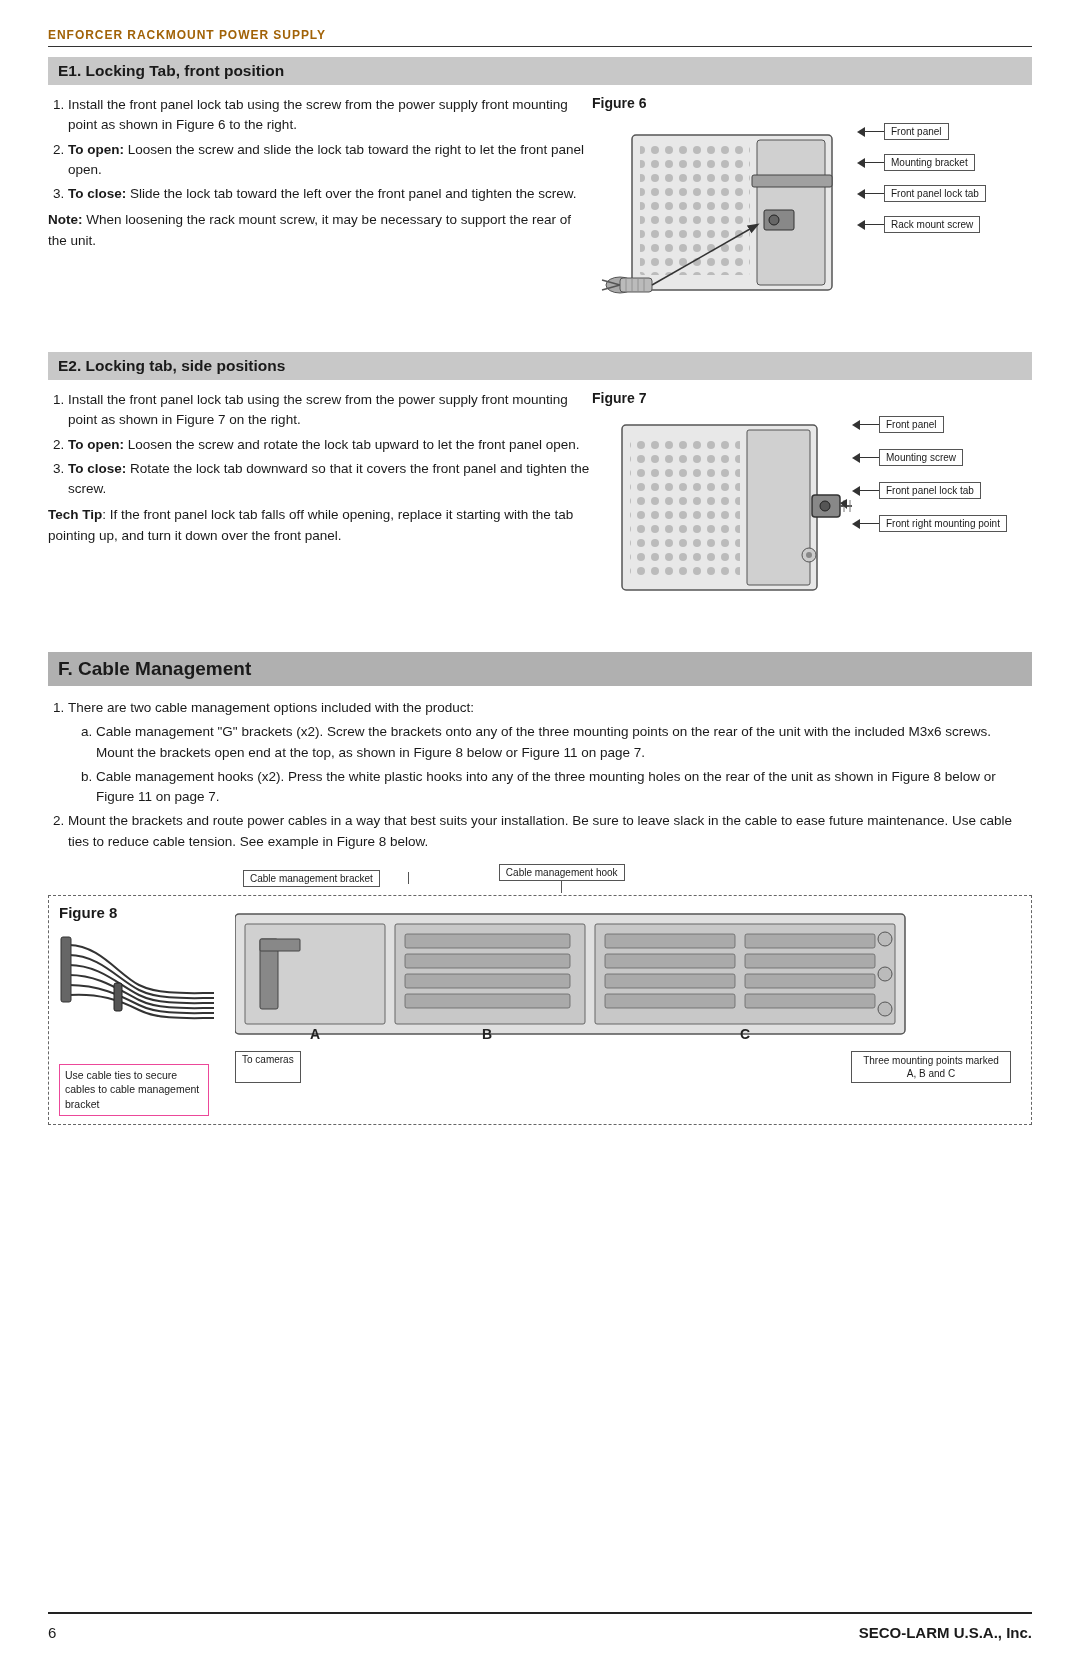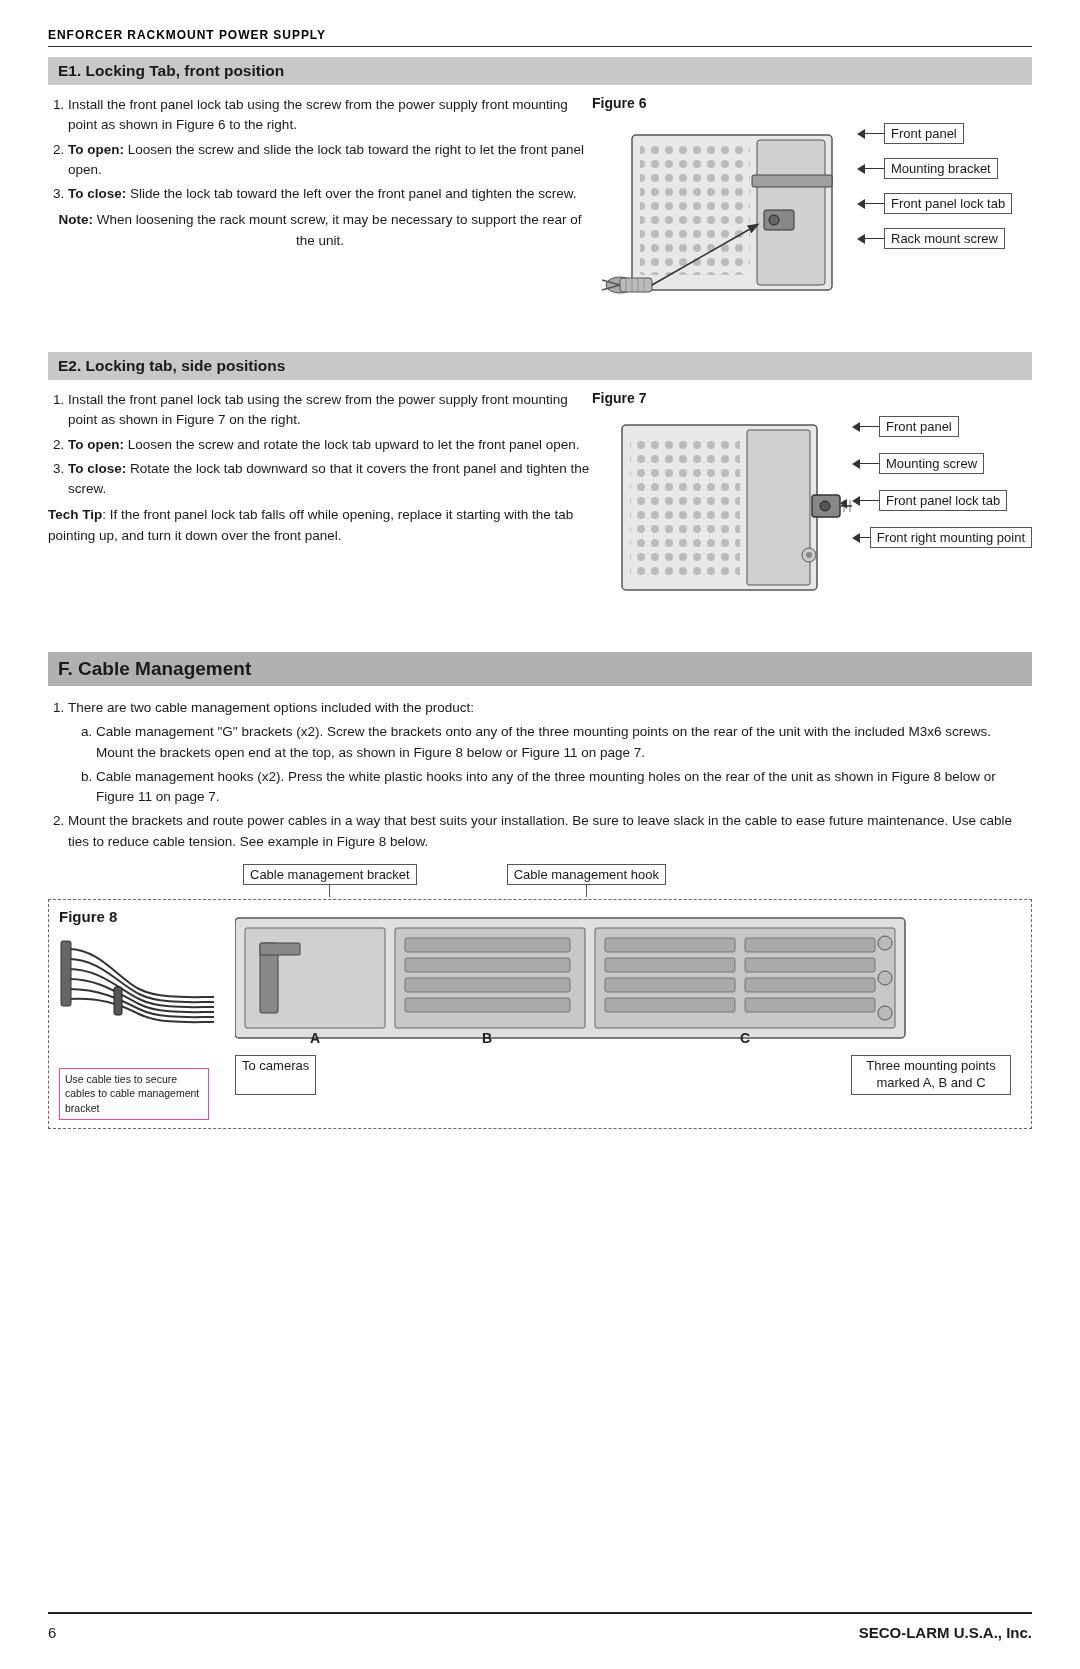--- a/index.html
+++ b/index.html
@@ -17,21 +17,21 @@
       min-height: 1669px;
       padding: 28px 48px 28px 48px;
       display: flex;
       flex-direction: column;
     }
     .page-header {
       font-size: 12px;
       font-weight: bold;
       letter-spacing: 0.08em;
       text-transform: uppercase;
-      color: #000000;
+      color: #a16207;
       margin-bottom: 6px;
       padding-bottom: 4px;
       border-bottom: 1.5px solid #333;
     }
     .section-heading {
       background: #c8c8c8;
       font-size: 15.5px;
       font-weight: bold;
       padding: 5px 10px;
       margin-bottom: 10px;
@@ -111,21 +111,21 @@
     .callout-line-h {
       display: inline-block;
       height: 1px;
       background: #333;
       width: 20px;
       vertical-align: middle;
     }
     .callout-text-box {
       border: 1px solid #555;
       background: #fff;
-      font-size: 13px;
+      font-size: 10px;
       padding: 2px 6px;
       white-space: nowrap;
     }
     
     .arrow-left {
       display: inline-block;
       width: 0; height: 0;
       border-top: 5px solid transparent;
       border-bottom: 5px solid transparent;
       border-right: 8px solid #333;
@@ -165,21 +165,21 @@
 
   <div class="content-block">
     <div class="section-heading">E1. Locking Tab, front position</div>
     <div class="two-col">
       <div class="text-col">
         <ol>
           <li>Install the front panel lock tab using the screw from the power supply front mounting point as shown in Figure 6 to the right.</li>
           <li><span class="inline-bold">To open:</span><span> Loosen the screw and slide the lock tab toward the right to let the front panel open.</span></li>
           <li><span class="inline-bold">To close:</span><span> Slide the lock tab toward the left over the front panel and tighten the screw.</span></li>
         </ol>
-        <p style="margin-top:6px;text-align:center;">
+        <p style="margin-top:6px;">
           <span class="inline-bold">Note:</span><span> When loosening the rack mount screw, it may be necessary to support the rear of the unit.</span>
         </p>
       </div>
       <div class="figure-col">
         <div class="figure-title">Figure 6</div>
         <div class="fig6-wrapper">
 
           <svg class="diagram-svg" width="270" height="195" viewBox="0 0 270 195" style="position:absolute;left:0;top:0;">
 
             <rect x="40" y="20" width="200" height="155" rx="4" fill="#e8e8e8" stroke="#555" stroke-width="1.5"></rect>
@@ -335,21 +335,21 @@
         </ol>
       </li>
       <li>
         <span>Mount the brackets and route power cables in a way that best suits your installation.  Be sure to leave slack in the cable to ease future maintenance.  Use cable ties to reduce cable tension. See example in Figure 8 below.</span>
       </li>
     </ol>
 
     <div style="margin-top:12px;">
 
       <div style="display:flex;flex-direction:row;margin-bottom:2px;padding-left:195px;gap:90px;">
-        <div style="display:flex;flex-direction:column;align-items:center;">
+        <div style="display:flex;flex-direction:row;align-items:center;gap:28px;">
           <span class="callout-text-box" style="white-space:nowrap;">Cable management bracket</span>
           <div style="width:1px;height:12px;background:#555;"></div>
         </div>
         <div style="display:flex;flex-direction:column;align-items:center;">
           <span class="callout-text-box" style="white-space:nowrap;">Cable management hook</span>
           <div style="width:1px;height:12px;background:#555;"></div>
         </div>
       </div>
 
       <div style="border:1.5px dashed #666;padding:8px 10px;display:flex;flex-direction:row;align-items:flex-start;gap:6px;position:relative;">

